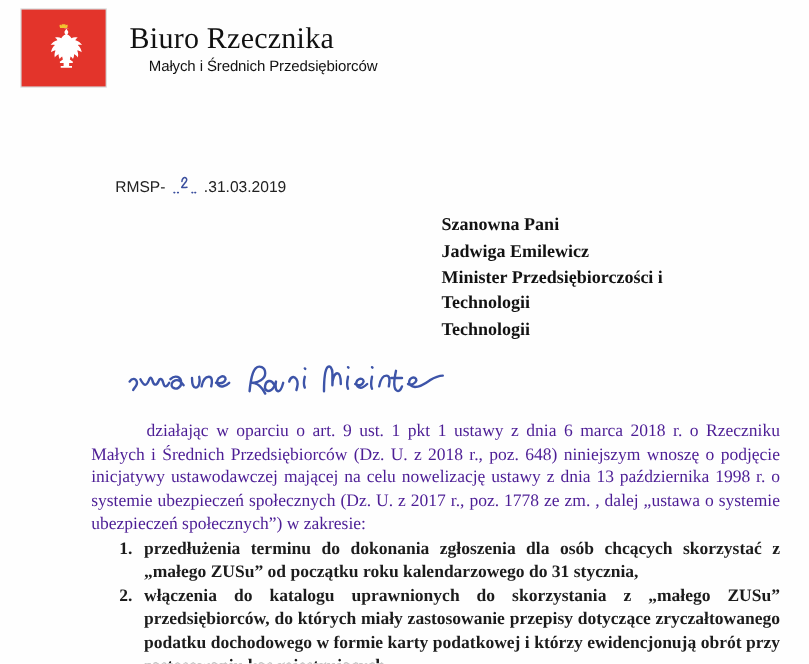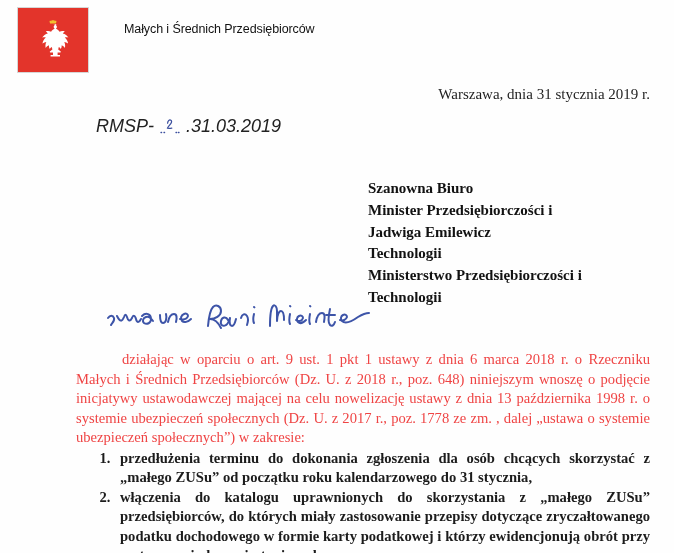--- a/index.html
+++ b/index.html
@@ -73,28 +73,27 @@
     top: 86px;
     font-size: 15px;
     color: #1e1e1e;
     white-space: nowrap;
   }
 
   
   .ref-line {
     position: absolute;
     left: 96px;
-    top: 116px;
+    top: 144px;
     font-family: "Liberation Sans", sans-serif;
-    font-size: 18px;
+    font-size: 13px;
     color: #222222;
     display: flex;
     align-items: baseline;
     white-space: nowrap;
-    font-style: italic;
   }
   .ref-hand {
     display: inline-block;
     position: relative;
     width: 30px;
     height: 16px;
     margin: 0 1px;
   }
   .ref-hand svg {
     position: absolute;
@@ -132,21 +131,21 @@
     position: absolute;
     left: 76px;
     top: 350px;
     width: 574px;
   }
   .body-par {
     font-size: 14.6px;
     line-height: 1.34;
     text-align: justify;
     text-indent: 46px;
-    color: #ef4444;
+    color: #4c1d95;
     margin: 0;
   }
   ol.items {
     margin: 1px 0 0 0;
     padding-left: 38px;
     font-size: 14.6px;
     line-height: 1.34;
     color: #1c1c1c;
   }
   ol.items li {
@@ -192,44 +191,43 @@
                  c1.2 -2.0 3.2 -3.5 5.6 -4.1
                  c-0.3 -0.9 -1.0 -1.6 -2.0 -2.1
                  c1.7 -0.6 3.7 -0.5 5.3 0.4
                  c0.7 -1.4 2.0 -2.5 3.6 -3.0
                  c-0.7 -0.5 -1.2 -1.4 -0.9 -2.5
                  c0.4 -1.3 1.8 -2.3 3.8 -2.3 z" fill="#ffffff"></path>
         <circle cx="20.3" cy="9.6" r="0.75" fill="#e3342b"></circle>
       </svg>
     </div>
     <div class="brand">
+      <div class="brand-title">Biuro Rzecznika</div>
       <div class="brand-sub">Małych i Średnich Przedsiębiorców</div>
     </div>
   </div>
 
-  <div class="date-line">Warszawa, dnia 31 stycznia 2019 r.</div>
 
   <div class="ref-line">
     <span>RMSP-</span>
     <span class="ref-hand">
       <svg viewBox="0 0 30 20" xmlns="http://www.w3.org/2000/svg">
         <path d="M6 17.5 h0.6 M9 17.5 h0.6 M21 17.5 h0.6 M23.4 17.5 h0.6" stroke="#3b4f9e" stroke-width="1.3" stroke-linecap="round" fill="none"></path>
         <path d="M12.6 8.2 c0.1 -2.2 1.6 -3.6 3.0 -3.1 c1.4 0.5 1.2 2.3 0.2 3.6
                  c-1.0 1.3 -2.6 2.9 -3.4 4.5 c1.5 0.1 3.2 0.05 4.4 -0.15" stroke="#3b4f9e" stroke-width="1.25" fill="none" stroke-linecap="round" stroke-linejoin="round"></path>
       </svg>
     </span>
     <span>.31.03.2019</span>
   </div>
 
   <div class="addressee">
-    <div>Szanowna Biuro</div>
+    <div>Szanowna Pani</div>
+    <div>Jadwiga Emilewicz</div>
     <div>Minister Przedsiębiorczości i</div>
-    <div>Jadwiga Emilewicz</div>
     <div>Technologii</div>
-    <div>Ministerstwo Przedsiębiorczości i</div>
     <div>Technologii</div>
   </div>
 
   <div class="salutation">
     <svg viewBox="0 0 280 48" xmlns="http://www.w3.org/2000/svg">
       <g stroke="#3d54a8" fill="none" stroke-width="2.0" stroke-linecap="round" stroke-linejoin="round">
         <path d="M4 26 c2 -3 5 -3 6 0 c1 3 -2 5 -3 7"></path>
         <path d="M13 24 c3 6 5 6 7 1 c1 -3 2 -3 3 0 c1 4 3 5 5 1
                  c1 -3 3 -3 4 1 c1 4 3 4 5 0"></path>
         <path d="M38 24 c4 -4 9 -2 9 3 c0 4 -4 6 -7 4 c-2 -2 -1 -5 2 -6

